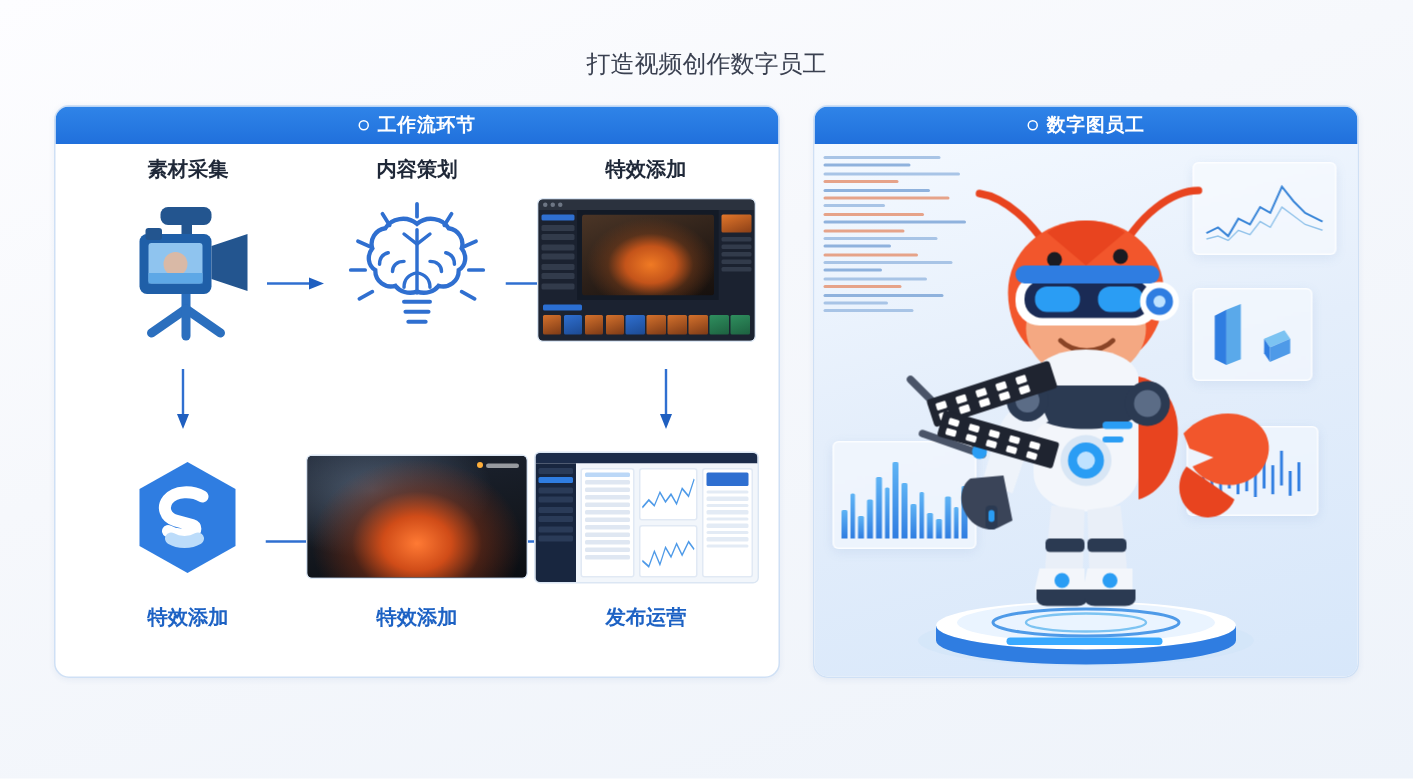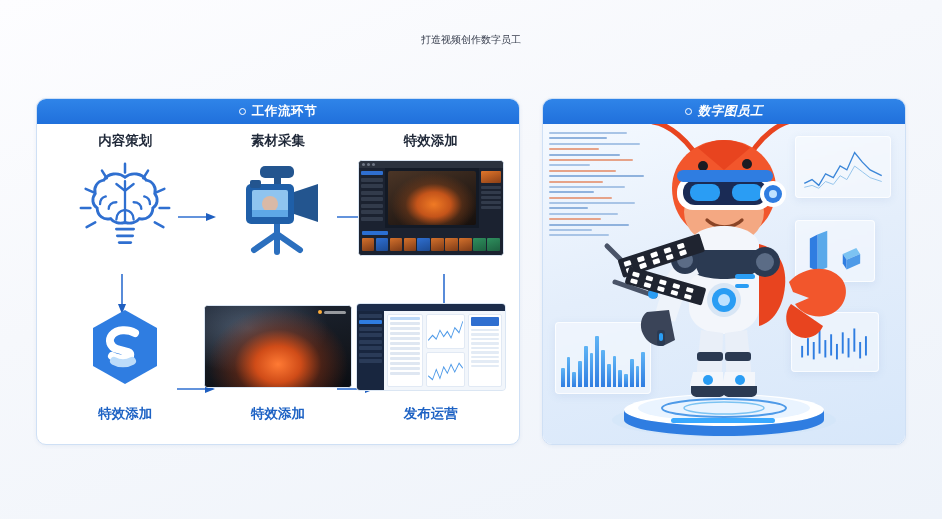--- a/index.html
+++ b/index.html
@@ -12,40 +12,39 @@
     position: relative;
   }
 
   
   .page-header { width: 100%; padding-top: 22px; text-align: center; }
   .page-title {
     font-size: 28px; font-weight: 700; color: #12161d;
     letter-spacing: .2px; line-height: 1.2;
   }
   .page-subtitle {
-    margin-top: 11px; font-size: 10px; color: #3a4050; font-weight: 500;
+    margin-top: 11px; font-size: 16px; color: #3a4050; font-weight: 500;
   }
 
   
   .panels {
     display: flex; gap: 22px;
     padding: 16px 36px 0 36px;
     height: 398px;
   }
   .panel {
     background: #ffffff;
     border: 1px solid #cfe0f5;
     border-radius: 10px;
     overflow: hidden;
     position: relative;
     box-shadow: 0 1px 4px rgba(40,80,150,.07);
-    margin-top: 35px;
   }
   .panel-left  { flex: 0 0 484px; }
-  .panel-right { flex: 1 1 auto; font-style: italic; }
+  .panel-right { flex: 1 1 auto; }
   .panel-head {
     height: 25px;
     background: linear-gradient(180deg, #2f84e8 0%, #2070dc 100%);
     display: flex; align-items: center; justify-content: center;
     gap: 6px;
   }
   .panel-head-dot {
     width: 7px; height: 7px; border-radius: 50%;
     border: 1.8px solid #ffffff; background: transparent;
   }
@@ -231,20 +230,42 @@
       <svg class="arrow-v v1" viewBox="0 0 10 40">
         <line x1="5" y1="0" x2="5" y2="30" stroke="#2f6fd0" stroke-width="1.6"></line>
         <polygon points="1,30 5,40 9,30" fill="#1f5fc0"></polygon>
       </svg>
       <svg class="arrow-v v2" viewBox="0 0 10 40">
         <line x1="5" y1="0" x2="5" y2="30" stroke="#2f6fd0" stroke-width="1.6"></line>
         <polygon points="1,30 5,40 9,30" fill="#1f5fc0"></polygon>
       </svg>
 
       <div class="wf-grid">
+
+        <div class="wf-cell">
+          <div class="wf-label">素材采集</div>
+          <div class="wf-art">
+            <svg class="icon-camera" viewBox="0 0 104 100">
+              <rect x="34" y="8" width="34" height="12" rx="5" fill="#23558f"></rect>
+              <rect x="48" y="18" width="7" height="10" fill="#23558f"></rect>
+              <rect x="20" y="26" width="48" height="40" rx="5" fill="#1f5fa8"></rect>
+              <rect x="26" y="32" width="36" height="27" rx="2" fill="#8fc4ef"></rect>
+              <circle cx="44" cy="46" r="8" fill="#d9b9a6"></circle>
+              <rect x="26" y="52" width="36" height="7" fill="#5ea8e6"></rect>
+              <polygon points="68,34 92,26 92,64 68,56" fill="#23558f"></polygon>
+              <rect x="24" y="22" width="11" height="8" rx="2" fill="#23558f"></rect>
+              <rect x="48" y="66" width="6" height="14" fill="#2b6fbe"></rect>
+              <g stroke="#2b6fbe" stroke-width="6" stroke-linecap="round">
+                <line x1="51" y1="76" x2="28" y2="92"></line>
+                <line x1="51" y1="76" x2="74" y2="92"></line>
+                <line x1="51" y1="76" x2="51" y2="94"></line>
+              </g>
+            </svg>
+          </div>
+        </div>
 
         <div class="wf-cell">
           <div class="wf-label">内容策划</div>
           <div class="wf-art">
             <svg class="icon-brain" viewBox="0 0 100 100">
               <g stroke="#2f6fd0" stroke-width="2.6" fill="none" stroke-linecap="round">
                 <line x1="50" y1="4" x2="50" y2="13"></line>
                 <line x1="26" y1="11" x2="31" y2="19"></line>
                 <line x1="74" y1="11" x2="69" y2="19"></line>
                 <line x1="9" y1="30" x2="18" y2="34"></line>
@@ -261,42 +282,20 @@
                 <path d="M50 32l-9-7M50 32l9-7"></path>
                 <path d="M41 44c-5 0-8 3-8 7M59 44c5 0 8 3 8 7"></path>
                 <path d="M50 52c-6 1-9 5-9 10M50 52c6 1 9 5 9 10"></path>
                 <path d="M30 38c-4 1-6 4-6 8"></path>
                 <path d="M70 38c4 1 6 4 6 8"></path>
               </g>
               <g stroke="#2f6fd0" stroke-width="2.8" stroke-linecap="round">
                 <line x1="41" y1="72" x2="59" y2="72"></line>
                 <line x1="42" y1="79" x2="58" y2="79"></line>
                 <line x1="44" y1="86" x2="56" y2="86"></line>
-              </g>
-            </svg>
-          </div>
-        </div>
-
-        <div class="wf-cell">
-          <div class="wf-label">素材采集</div>
-          <div class="wf-art">
-            <svg class="icon-camera" viewBox="0 0 104 100">
-              <rect x="34" y="8" width="34" height="12" rx="5" fill="#23558f"></rect>
-              <rect x="48" y="18" width="7" height="10" fill="#23558f"></rect>
-              <rect x="20" y="26" width="48" height="40" rx="5" fill="#1f5fa8"></rect>
-              <rect x="26" y="32" width="36" height="27" rx="2" fill="#8fc4ef"></rect>
-              <circle cx="44" cy="46" r="8" fill="#d9b9a6"></circle>
-              <rect x="26" y="52" width="36" height="7" fill="#5ea8e6"></rect>
-              <polygon points="68,34 92,26 92,64 68,56" fill="#23558f"></polygon>
-              <rect x="24" y="22" width="11" height="8" rx="2" fill="#23558f"></rect>
-              <rect x="48" y="66" width="6" height="14" fill="#2b6fbe"></rect>
-              <g stroke="#2b6fbe" stroke-width="6" stroke-linecap="round">
-                <line x1="51" y1="76" x2="28" y2="92"></line>
-                <line x1="51" y1="76" x2="74" y2="92"></line>
-                <line x1="51" y1="76" x2="51" y2="94"></line>
               </g>
             </svg>
           </div>
         </div>
 
         <div class="wf-cell">
           <div class="wf-label">特效添加</div>
           <div class="wf-art">
             <div class="thumb thumb-editor">
               <div class="ed-topbar">

